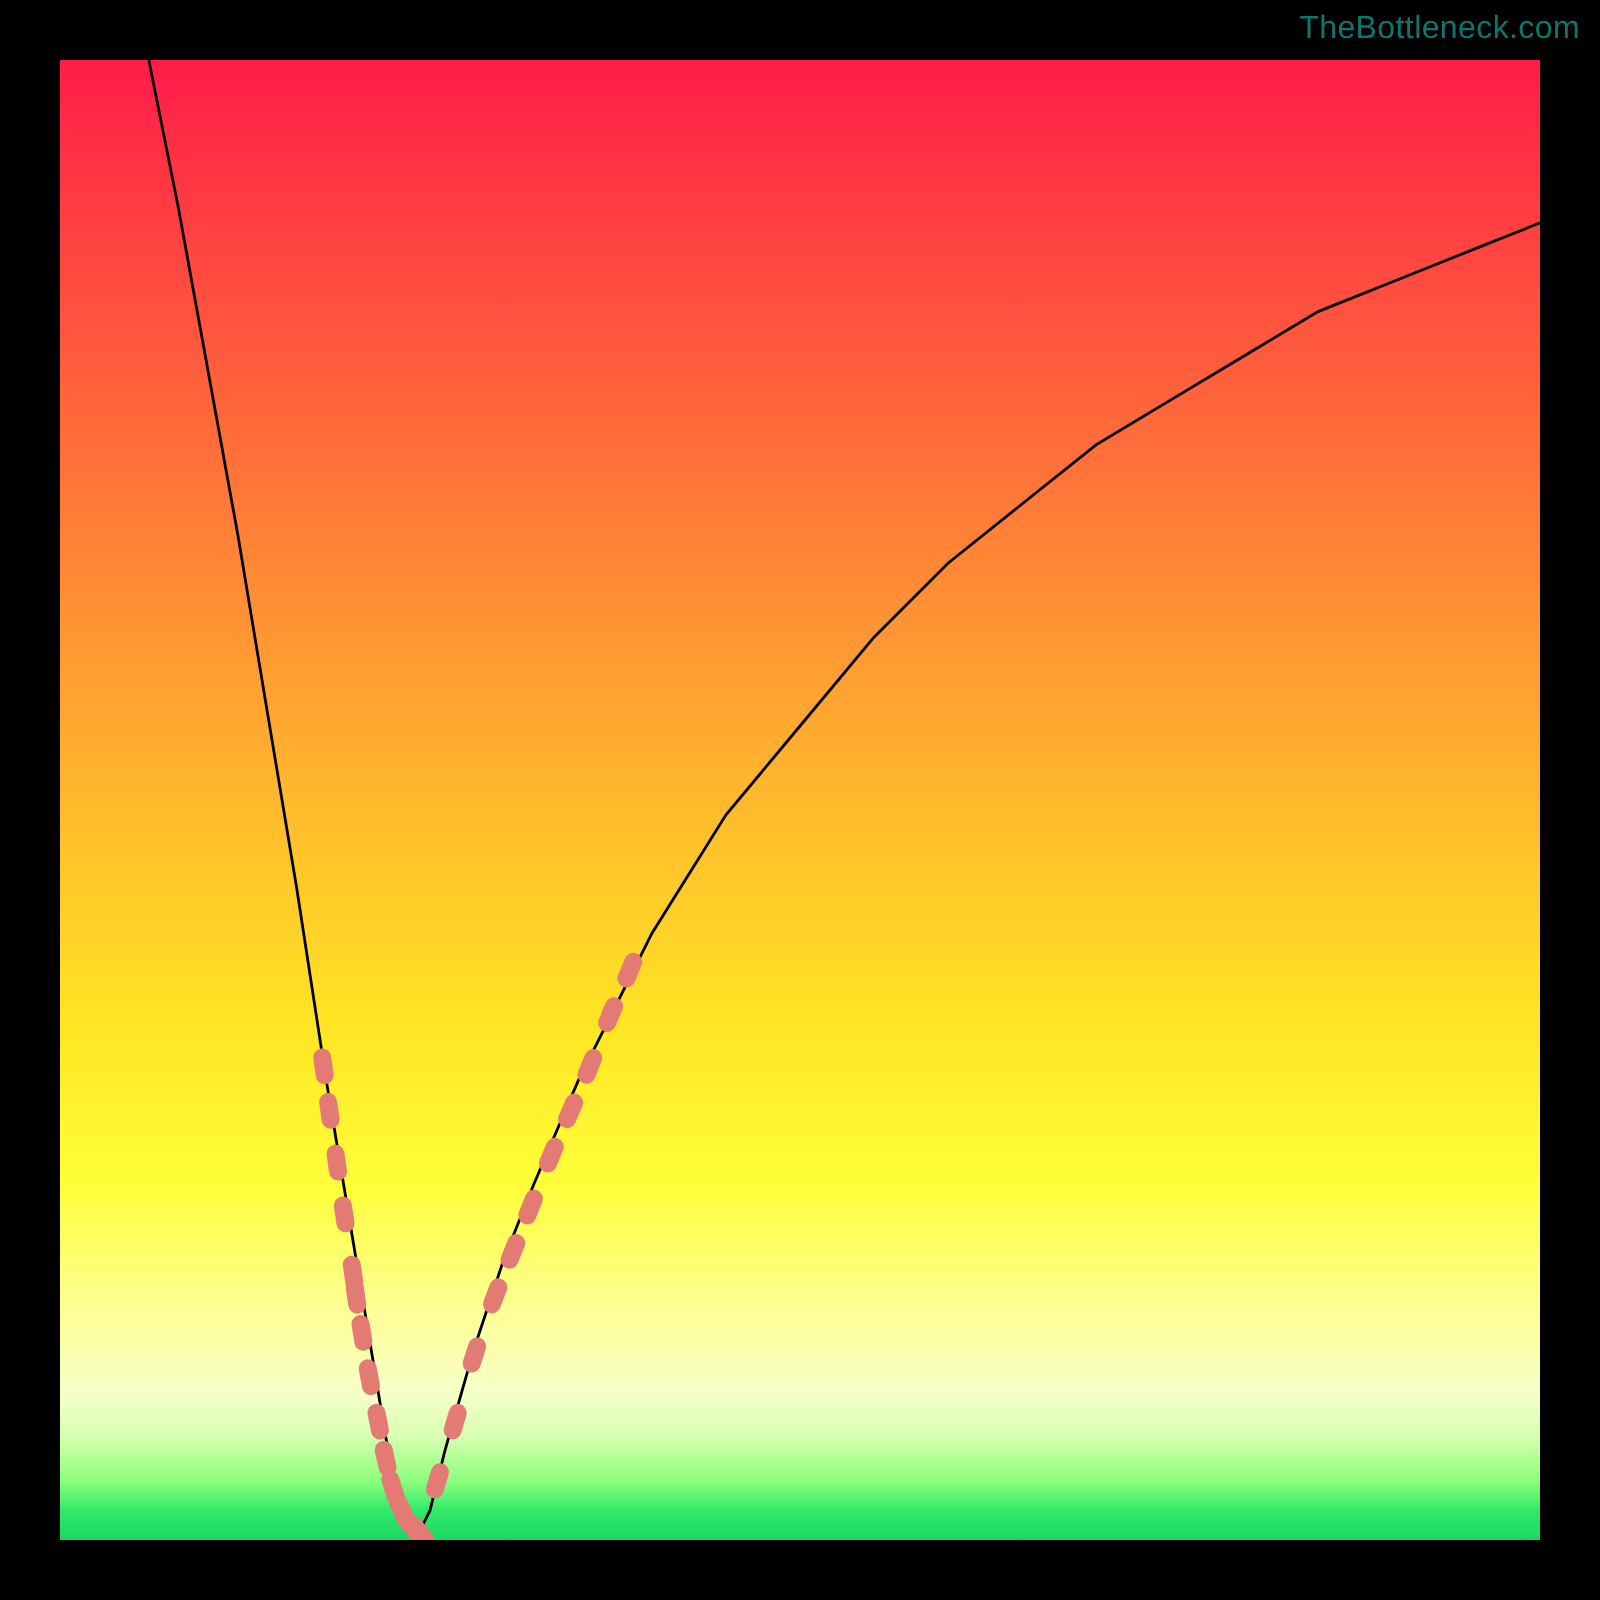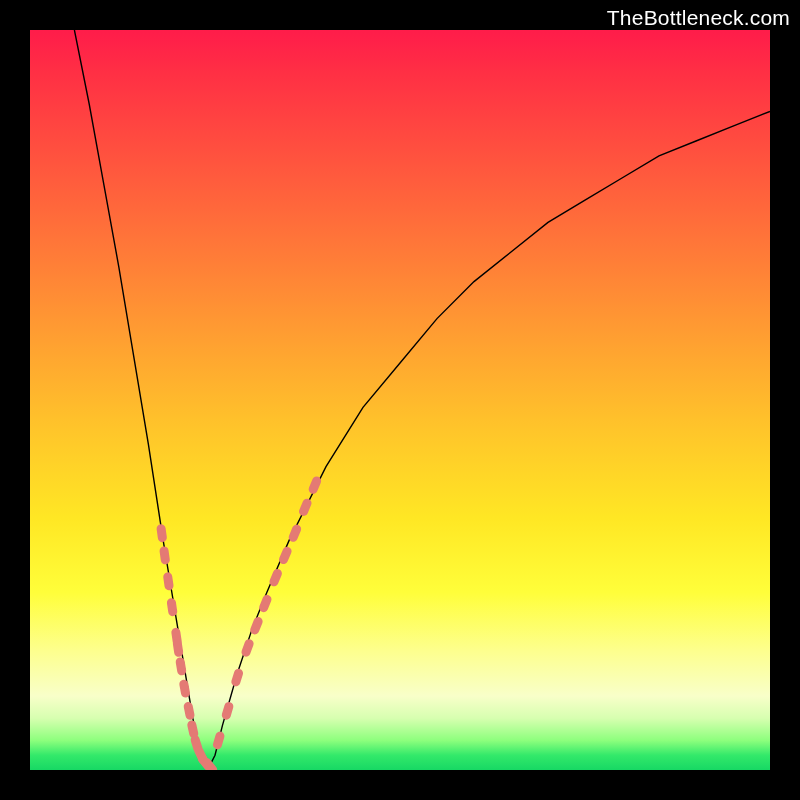--- a/index.html
+++ b/index.html
@@ -55,22 +55,22 @@
     stroke: #000;
     stroke-width: 1.4;
   }
   .beads {
     fill: #e47a74;
   }
   .watermark {
     position: absolute;
     top: 6px;
     right: 10px;
-    color: #ffffff;
-    font-size: 21px;
+    color: #0f766e;
+    font-size: 16px;
     font-weight: 400;
     letter-spacing: 0.2px;
     z-index: 20;
   }
 </style>
 </head>
 <body>
 
 <div class="frame">
 

